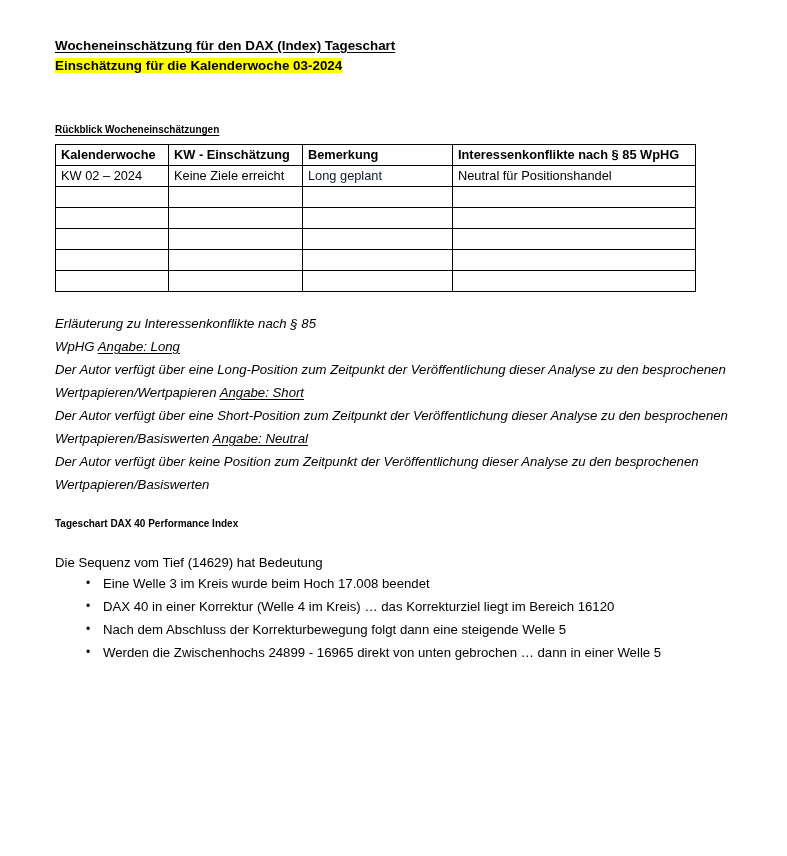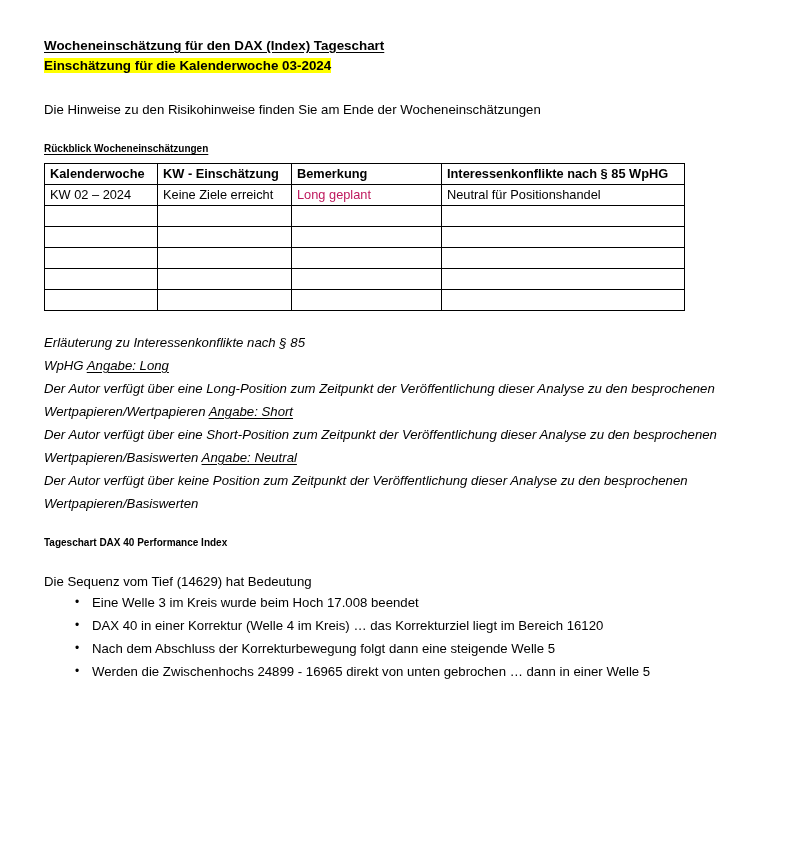--- a/index.html
+++ b/index.html
@@ -12,21 +12,21 @@
     width: 787px;
     height: 856px;
     position: relative;
     font-family: "Liberation Sans", sans-serif;
     color: #000000;
     font-size: 13.2px;
     overflow: hidden;
   }
   .page {
     position: absolute;
-    left: 0; top: 0;
+    left: 11px; top: 0;
     width: 728px;
     height: 856px;
     padding: 0;
   }
   .content {
     position: absolute;
     left: 44px;
     top: 36px;
     width: 700px;
   }
@@ -87,21 +87,21 @@
   table.review th {
     font-weight: bold;
   }
   table.review col.c1 { width: 113px; }
   table.review col.c2 { width: 134px; }
   table.review col.c3 { width: 150px; }
   table.review col.c4 { width: 243px; }
 
   td.center { text-align: center; }
   td.bold   { font-weight: bold; }
-  td.green  { font-weight: bold; color: #be185d; }
+  td.green  { font-weight: bold; color: #0f172a; }
   tr.empty td { height: 16px; }
 
   
   .italic-block {
     font-style: italic;
     font-size: 13.2px;
     line-height: 23px;
   }
   .italic-block .u {
     text-decoration: underline;
@@ -162,21 +162,20 @@
 
     <div class="title-line">
       <span class="u">Wocheneinschätzung für den DAX (Index) Tageschart</span>
     </div>
     <div class="title-line">
       <span class="hl">Einschätzung für die Kalenderwoche 03-2024</span>
     </div>
 
     <div class="spacer-24"></div>
 
-    <div class="para">Die Hinweise zu den Risikohinweise finden Sie am Ende der Wocheneinschätzungen</div>
 
     <div class="spacer-20"></div>
 
     <div class="section-head underlined">Rückblick Wocheneinschätzungen</div>
 
     <table class="review">
       <colgroup>
         <col class="c1">
           <col class="c2">
           <col class="c3">

